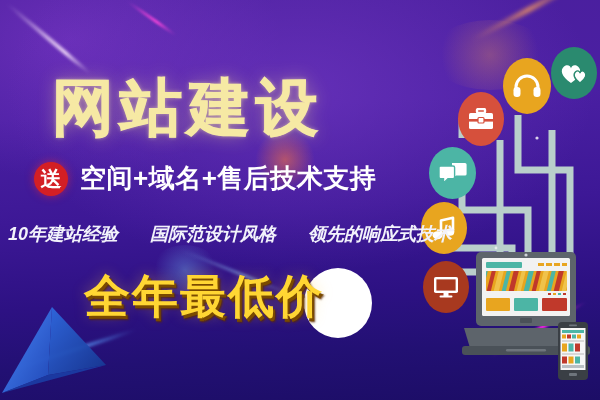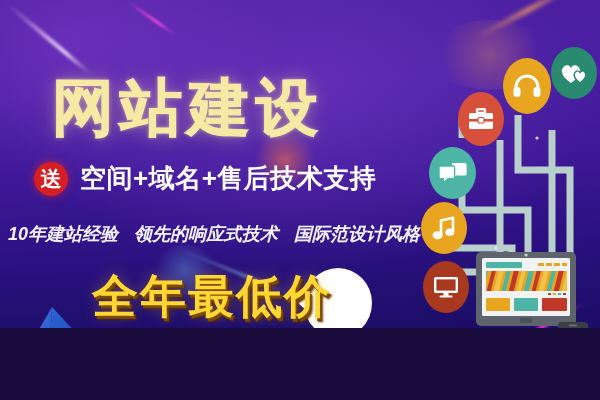--- a/index.html
+++ b/index.html
@@ -1,17 +1,17 @@
 <!DOCTYPE html>
 <html><head>
 <meta charset="utf-8">
 <style>
   html,body{margin:0;padding:0;background:#1a0b3d;}
   #banner{
-    position:relative;width:600px;height:328px;overflow:hidden;
+    position:relative;width:600px;height:400px;overflow:hidden;
     font-family:"Liberation Sans","DejaVu Sans",sans-serif;
     background:
       radial-gradient(ellipse 420px 260px at 300px 90px, rgba(120,60,200,.55) 0%, rgba(120,60,200,0) 70%),
       radial-gradient(ellipse 300px 200px at 70px 40px, rgba(150,70,220,.40) 0%, rgba(150,70,220,0) 70%),
       linear-gradient(177deg,#4b1f9e 0%,#4a1fa2 28%,#3d1896 52%,#2d1183 72%,#221073 86%,#1c0d66 100%);
     text-decoration: underline;
   }
   .streak{position:absolute;transform-origin:0 0;border-radius:50%;pointer-events:none;}
   .s1{left:8px;top:2px;width:110px;height:4px;transform:rotate(40deg);
       background:linear-gradient(90deg,rgba(255,255,255,0) 0%,rgba(255,235,255,.95) 70%,rgba(255,170,255,0) 100%);
@@ -55,25 +55,25 @@
     white-space:nowrap;
   }
   #giftrow{position:absolute;left:34px;top:161px;display:flex;align-items:center;gap:12px;}
   #gift-badge{
     width:34px;height:34px;border-radius:50%;background:#d41f24;
     color:#fff;font-size:21px;font-weight:bold;line-height:34px;text-align:center;
     box-shadow:0 0 8px rgba(255,40,40,.5);
   }
   #gift-text{color:#ffffff;font-size:26px;font-weight:bold;letter-spacing:.5px;white-space:nowrap;}
   #features{
-    position:absolute;left:8px;top:222px;display:flex;gap:16px;
+    position:absolute;left:8px;top:222px;display:flex;gap:32px;
     color:#f2f2fb;font-size:18px;font-style:italic;font-weight:bold;white-space:nowrap;
   }
   #price{
-    position:absolute;left:92px;top:266px;
+    position:absolute;left:84px;top:266px;
     font-size:46px;font-weight:bold;letter-spacing:2px;
     color:#ffd633;
     text-shadow:2px 3px 0 #7a4a00, 3px 4px 2px rgba(90,40,0,.8), 0 0 14px rgba(255,200,60,.35);
     white-space:nowrap;
   }
   #speech{position:absolute;left:296px;top:265px;width:78px;height:76px;}
 
   
   #laptop{position:absolute;left:462px;top:252px;width:128px;height:108px;}
   #phone{position:absolute;left:558px;top:322px;width:30px;height:58px;}
@@ -250,19 +250,19 @@
 
   <div id="title">网站建设</div>
 
   <div id="giftrow">
     <div id="gift-badge">送</div>
     <div id="gift-text">空间+域名+售后技术支持</div>
   </div>
 
   <div id="features">
     <span>10年建站经验</span>
+    <span>国际范设计风格</span>
     <span>领先的响应式技术</span>
-    <span>国际范设计风格</span>
   </div>
 
   <div id="price">全年最低价</div>
 
 </div>
 
 </body></html>

